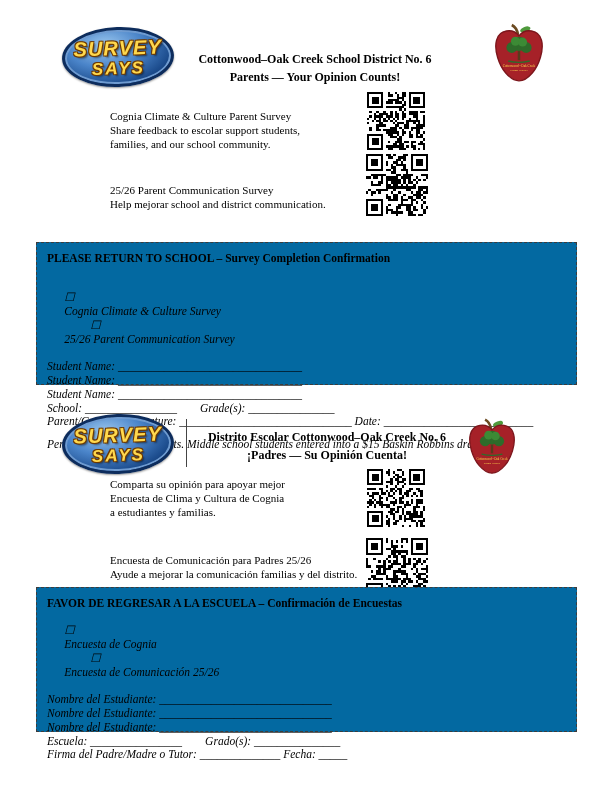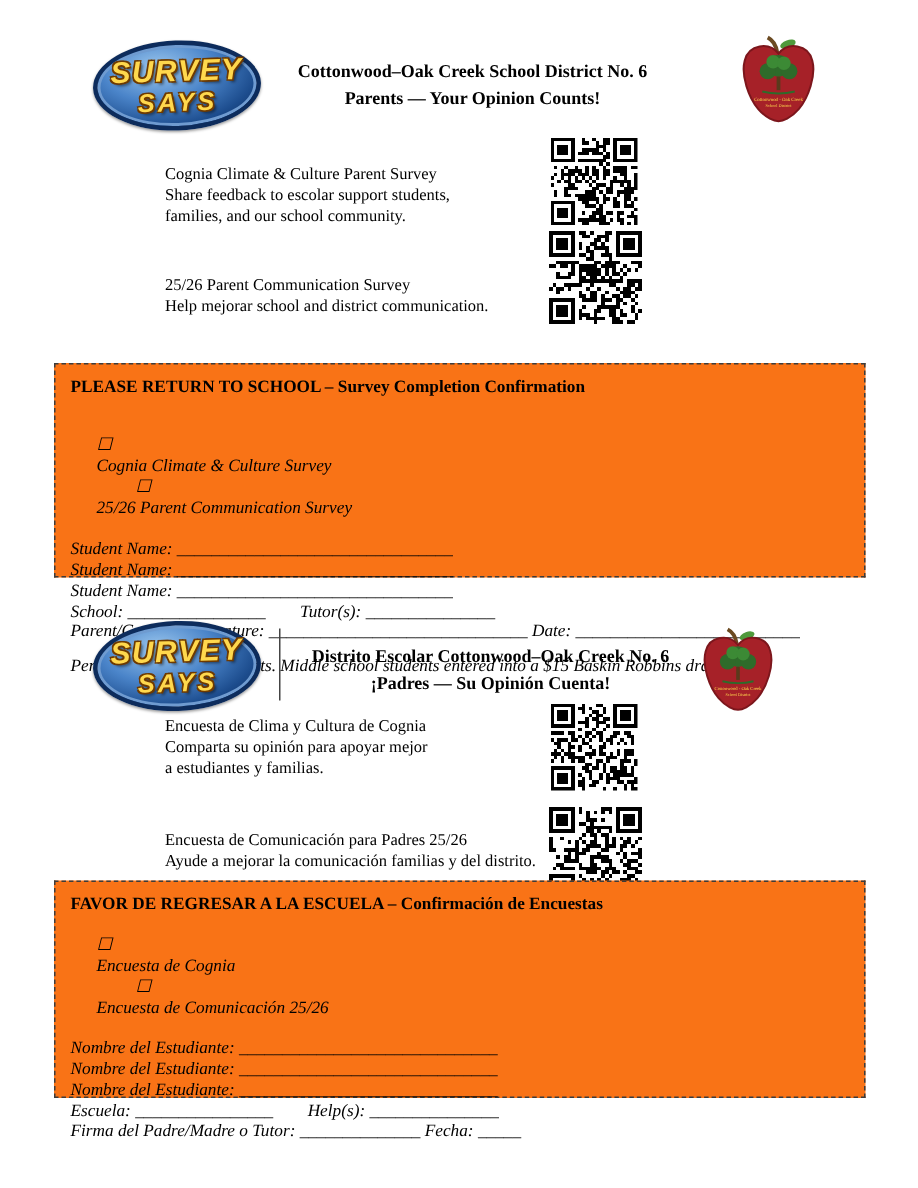--- a/index.html
+++ b/index.html
@@ -22,39 +22,39 @@
     text-shadow:1px 1px 0 #6e3a00, -1px -1px 0 #6e3a00, 1px -1px 0 #6e3a00, -1px 1px 0 #6e3a00, 2px 2px 2px rgba(0,0,0,.5); }
 
   .hdr-title { font-weight:bold; font-size:12px; line-height:1.5; text-align:center; }
 
   .survey-text { font-size:11px; line-height:1.28;margin-left:18px; }
   .qr { background:#fff; }
   .qr svg { display:block; fill:#000; }
 
   .vdivider { border-left:1px solid #444; }
 
-  .form-box { border:1.6px dashed #3c3c3c; background:#f97316; padding:8px 10px; font-size:11.5px; }
+  .form-box { border:1.6px dashed #3c3c3c; background:#0369a1; padding:8px 10px; font-size:11.5px; }
   .form-heading { font-weight:bold; font-size:11.5px; line-height:1.25; }
   .form-line { line-height:1.2; white-space:pre;font-style:italic; }
   .cb { display:inline-block; }
   .cb2 { margin-left:26px; }
   .spacer-sm { height:9px; }
   .spacer-md { height:12px; }
 </style>
 </head>
 <body>
 
 <div class="page">
 
   <div class="abs ss-logo" style="left:62px; top:27px;">
     <div class="ss-line1">SURVEY</div>
     <div class="ss-line2">SAYS</div>
   </div>
 
-  <div class="abs hdr-title" style="left:168px; top:38px; width:294px;">
+  <div class="abs hdr-title" style="left:168px; top:50px; width:294px;">
     <div>Cottonwood–Oak Creek School District No. 6</div>
     <div>Parents — Your Opinion Counts!</div>
   </div>
 
   <svg class="abs" style="left:492px; top:22px;" viewBox="0 0 60 66" width="54" height="60">
     <path d="M29 14 C28 8 26 5 22 3" stroke="#6b4a21" stroke-width="3" fill="none"></path>
     <ellipse cx="37" cy="8" rx="6" ry="3" fill="#4f9a3c" transform="rotate(-20 37 8)"></ellipse>
     <path d="M30 15 C23 6 8 8 5 20 C2 31 8 48 15 56 C21 63 27 65 30 65 C33 65 39 63 45 56 C52 48 58 31 55 20 C52 8 37 6 30 15 Z" fill="#a62128" stroke="#7c161c" stroke-width="1.5"></path>
     <circle cx="30" cy="24" r="8" fill="#2e6b2a"></circle>
     <circle cx="22" cy="28" r="6" fill="#2e6b2a"></circle>
@@ -543,21 +543,21 @@
     <div class="spacer-md"></div>
     <div class="form-line">
       <span class="cb">☐</span>
       <span>Cognia Climate &amp; Culture Survey</span>
       <span class="cb cb2">☐</span>
       <span>25/26 Parent Communication Survey</span>
     </div>
     <div class="form-line">Student Name: ________________________________</div>
     <div class="form-line">Student Name: ________________________________</div>
     <div class="form-line">Student Name: ________________________________</div>
-    <div class="form-line">School: ________________        Tutor(s): _______________</div>
+    <div class="form-line">School: ________________        Grade(s): _______________</div>
     <div class="form-line">Parent/Guardian Signature: ______________________________ Date: __________________________</div>
     <div class="spacer-sm"></div>
     <div class="form-line">Pencil topper for all students. Middle school students entered into a $15 Baskin Robbins drawing.</div>
   </div>
 
   <div class="abs ss-logo" style="left:62px; top:414px;">
     <div class="ss-line1">SURVEY</div>
     <div class="ss-line2">SAYS</div>
   </div>
 
@@ -577,22 +577,22 @@
     <circle cx="38" cy="28" r="6" fill="#2e6b2a"></circle>
     <circle cx="26" cy="21" r="5" fill="#3c8a35"></circle>
     <circle cx="34" cy="22" r="5" fill="#3c8a35"></circle>
     <rect x="28.6" y="32" width="2.8" height="10" fill="#5a3a1c"></rect>
     <path d="M18 43 Q30 46 42 43" stroke="#2e6b2a" stroke-width="1.5" fill="none"></path>
     <text x="30" y="50" text-anchor="middle" font-size="3.6" fill="#ffd84d">Cottonwood - Oak Creek</text>
     <text x="30" y="54.5" text-anchor="middle" font-size="3.2" fill="#ffd84d">School District</text>
   </svg>
 
   <div class="abs survey-text" style="left:92px; top:477px;">
+    <div>Comparta su opinión para apoyar mejor</div>
     <div>Encuesta de Clima y Cultura de Cognia</div>
-    <div>Comparta su opinión para apoyar mejor</div>
     <div>a estudiantes y familias.</div>
   </div>
   <div class="abs qr" style="left:367px; top:469px; width:58px; height:58px;">
       <svg viewBox="0 0 25 25" width="100%" height="100%" shape-rendering="crispEdges">
         <rect x="9" y="0" width="1" height="1"></rect>
         <rect x="13" y="0" width="1" height="1"></rect>
         <rect x="14" y="0" width="1" height="1"></rect>
         <rect x="8" y="1" width="1" height="1"></rect>
         <rect x="9" y="1" width="1" height="1"></rect>
         <rect x="11" y="1" width="1" height="1"></rect>
@@ -1022,18 +1022,18 @@
     <div class="form-heading">FAVOR DE REGRESAR A LA ESCUELA – Confirmación de Encuestas</div>
     <div class="form-line">
       <span class="cb">☐</span>
       <span>Encuesta de Cognia</span>
       <span class="cb cb2">☐</span>
       <span>Encuesta de Comunicación 25/26</span>
     </div>
     <div class="form-line">Nombre del Estudiante: ______________________________</div>
     <div class="form-line">Nombre del Estudiante: ______________________________</div>
     <div class="form-line">Nombre del Estudiante: ______________________________</div>
-    <div class="form-line">Escuela: ________________        Help(s): _______________</div>
+    <div class="form-line">Escuela: ________________        Grado(s): _______________</div>
     <div class="form-line">Firma del Padre/Madre o Tutor: ______________ Fecha: _____</div>
 
   </div>
 
 </div>
 
 </body></html>

